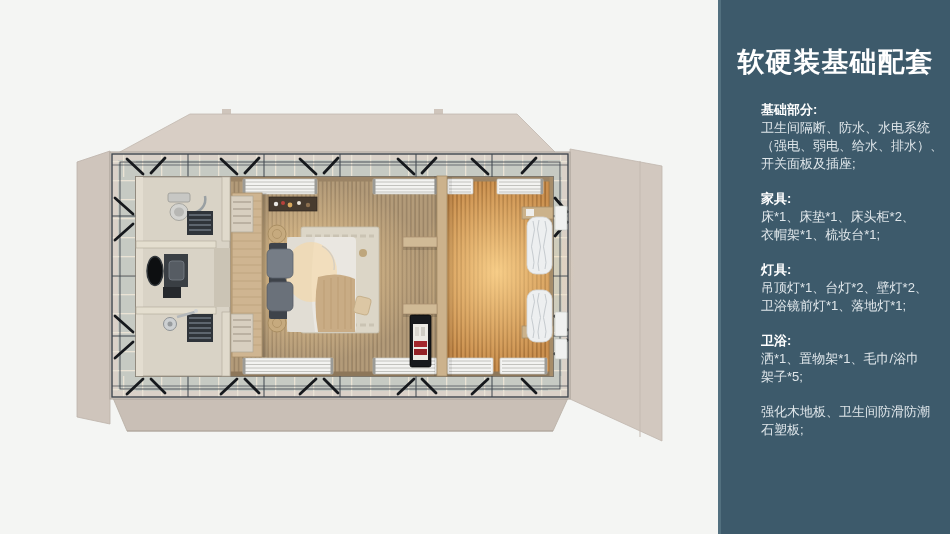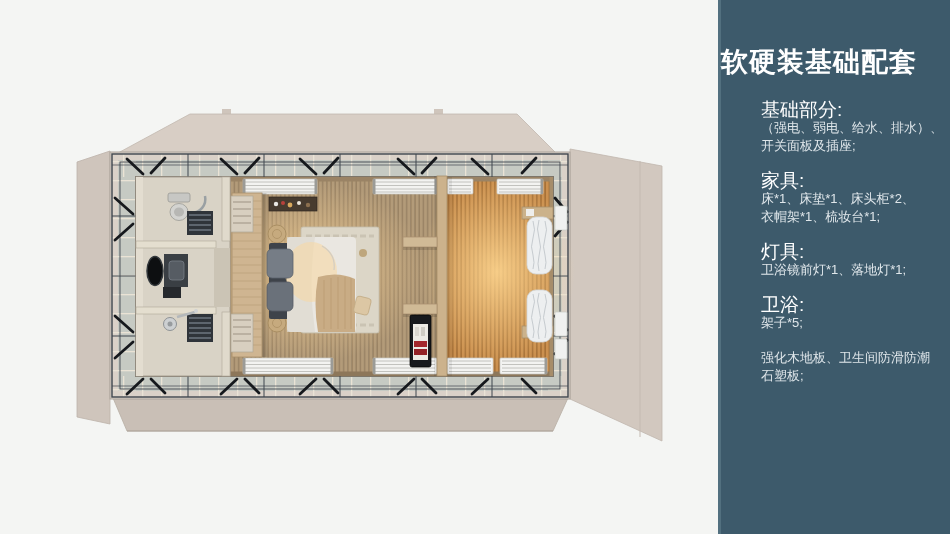--- a/index.html
+++ b/index.html
@@ -18,27 +18,27 @@
   body{font-family:"Liberation Sans","DejaVu Sans",sans-serif;background:#ffffff;}
   .slide{position:relative;width:950px;height:534px;display:flex;}
   .plan-area{position:relative;width:718px;height:534px;background:var(--canvas-bg);}
   .plan-area svg{display:block;width:718px;height:534px;}
   .sidebar{
     width:232px;height:534px;background:var(--sidebar-bg);
     border-left:3px solid var(--sidebar-edge);
     padding-top:46px;color:var(--sidebar-text);
   }
   .sidebar-title{
-    color:var(--sidebar-heading);font-size:27px;font-weight:700;
+    text-align:center;color:var(--sidebar-heading);font-size:27px;font-weight:700;
     letter-spacing:1px;line-height:32px;margin-bottom:23px;white-space:nowrap;
   }
   .sections{padding-left:40px;padding-right:8px;}
   .section{margin-bottom:17px;}
   .section-heading{
-    color:var(--sidebar-heading);font-weight:400;font-size:19px;line-height:18px;white-space:nowrap;
+    color:var(--sidebar-heading);font-weight:700;font-size:13px;line-height:18px;white-space:nowrap;
   }
   .section-line{font-size:13px;line-height:18px;white-space:nowrap;color:var(--sidebar-text);}
 </style>
 </head>
 <body>
 
 <div class="slide">
 
   <div class="plan-area">
     <svg viewBox="0 0 718 534" aria-hidden="true">
@@ -326,37 +326,40 @@
       </g>
     </svg>
   </div>
 
   <aside class="sidebar">
     <div class="sidebar-title">软硬装基础配套</div>
     <div class="sections">
 
       <div class="section">
         <div class="section-heading">基础部分:</div>
+        <div class="section-line">卫生间隔断、防水、水电系统</div>
         <div class="section-line">（强电、弱电、给水、排水）、</div>
         <div class="section-line">开关面板及插座;</div>
       </div>
 
       <div class="section">
         <div class="section-heading">家具:</div>
         <div class="section-line">床*1、床垫*1、床头柜*2、</div>
         <div class="section-line">衣帽架*1、梳妆台*1;</div>
       </div>
 
       <div class="section">
         <div class="section-heading">灯具:</div>
+        <div class="section-line">吊顶灯*1、台灯*2、壁灯*2、</div>
         <div class="section-line">卫浴镜前灯*1、落地灯*1;</div>
       </div>
 
       <div class="section">
         <div class="section-heading">卫浴:</div>
+        <div class="section-line">洒*1、置物架*1、毛巾/浴巾</div>
         <div class="section-line">架子*5;</div>
       </div>
 
       <div class="section">
         <div class="section-line">强化木地板、卫生间防滑防潮</div>
         <div class="section-line">石塑板;</div>
       </div>
 
     </div>
   </aside>

